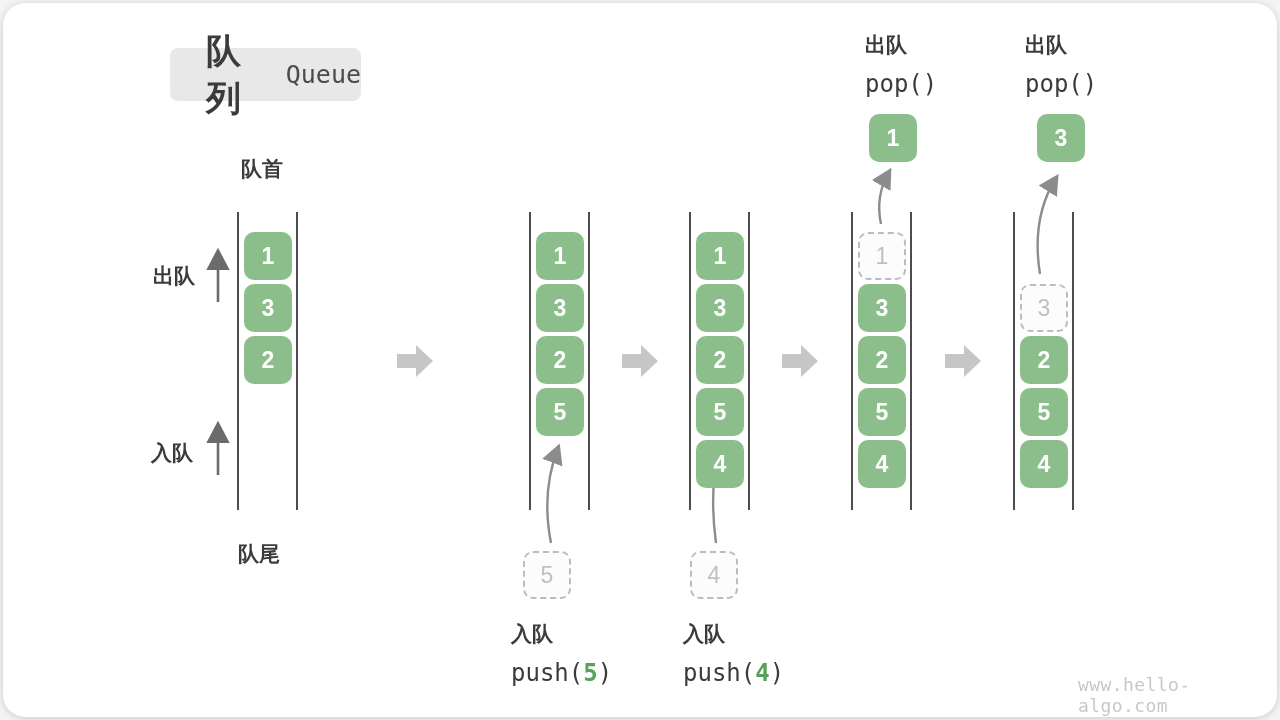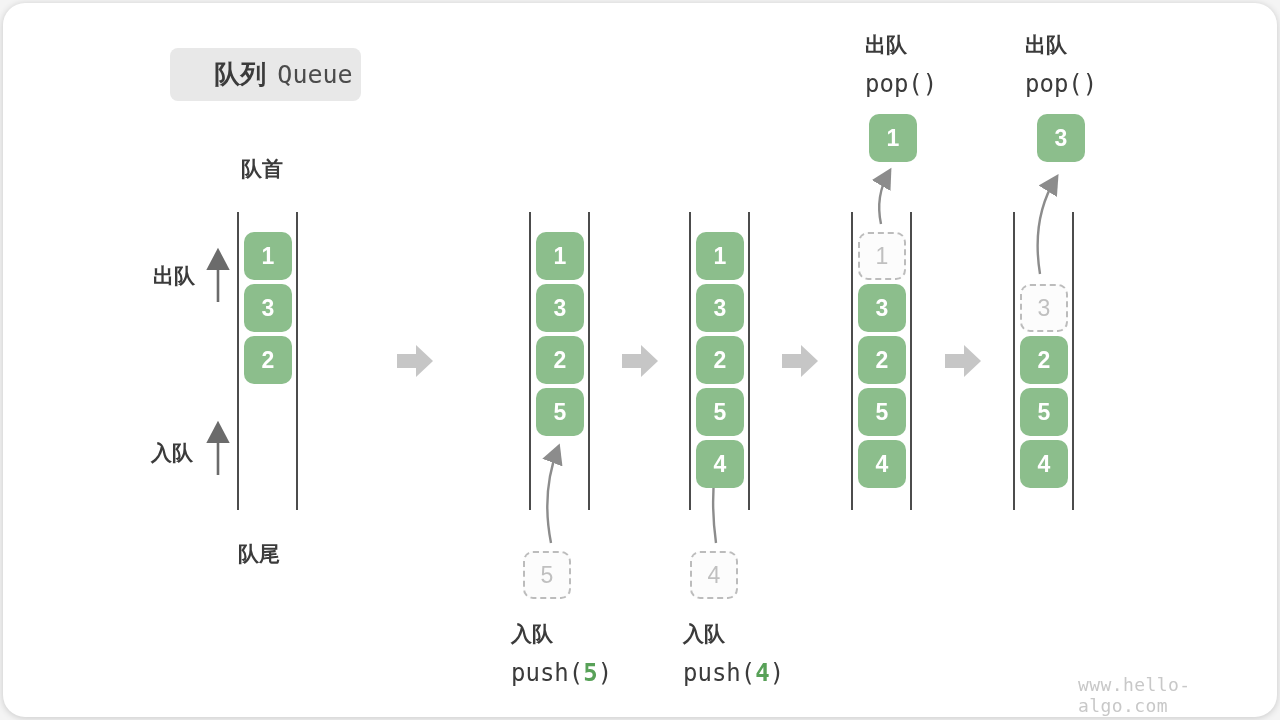--- a/index.html
+++ b/index.html
@@ -13,21 +13,21 @@
     background:#ffffff; border-radius:22px;
     box-shadow:0 1px 7px rgba(0,0,0,0.18);
   }
   .stage { position:absolute; left:0; top:0; width:1280px; height:720px; }
 
   .title-box {
     position:absolute; left:170px; top:48px; width:191px; height:53px;
     background:var(--title-bg,#e8e8e8); border-radius:8px;
     display:flex; align-items:center; justify-content:center; gap:11px;
   }
-  .title-zh { font-size:26px; font-weight:700; color:var(--dark-text,#3b3b3b);margin-left:36px; }
+  .title-zh { font-size:35px; font-weight:700; color:var(--dark-text,#3b3b3b);margin-left:36px; }
   .title-en { font-family:"DejaVu Sans Mono", monospace; font-size:25px; color:#4b4b4b; }
 
   .zh-label {
     position:absolute; font-size:21px; font-weight:700;
     color:var(--dark-text,#3b3b3b); white-space:nowrap;
   }
 
   .wall {
     position:absolute; width:2px; top:212px; height:298px;
     background:var(--line,#4c4c4c);

